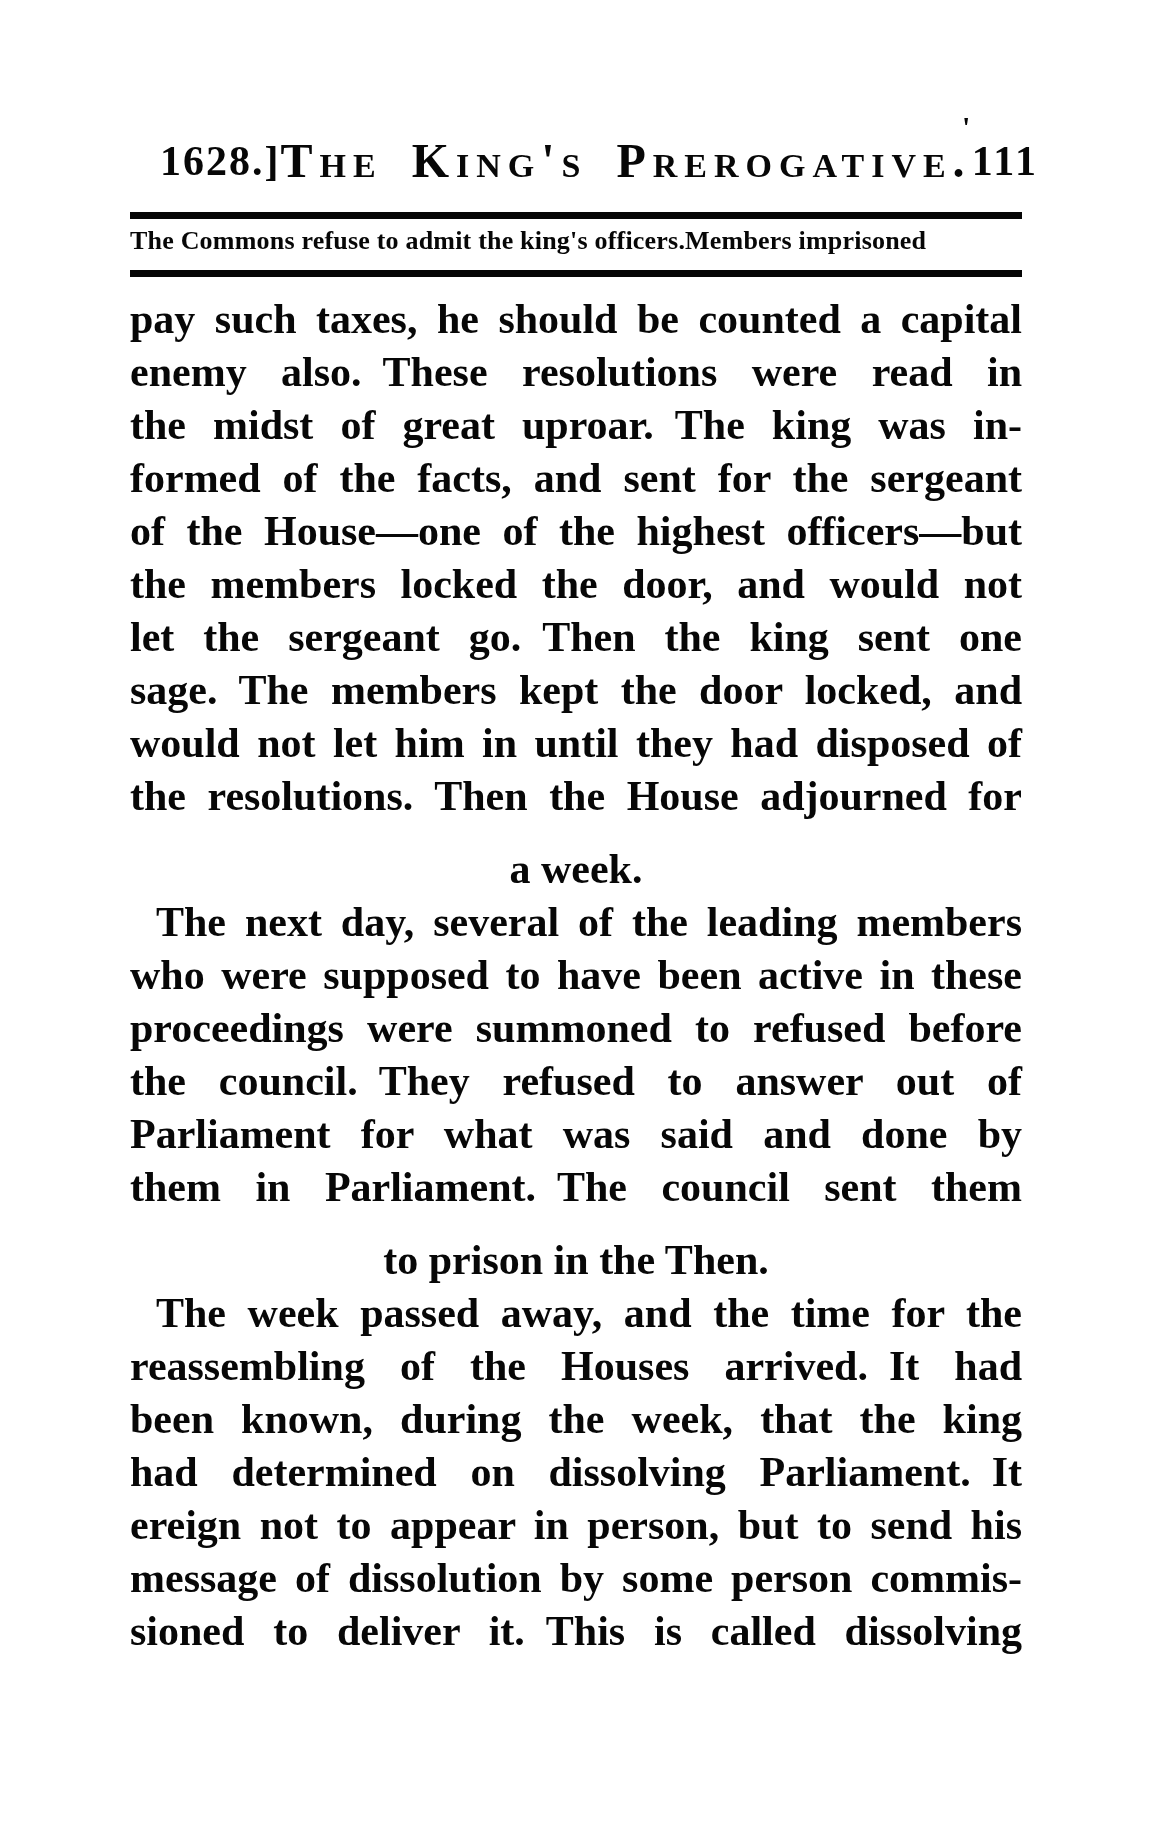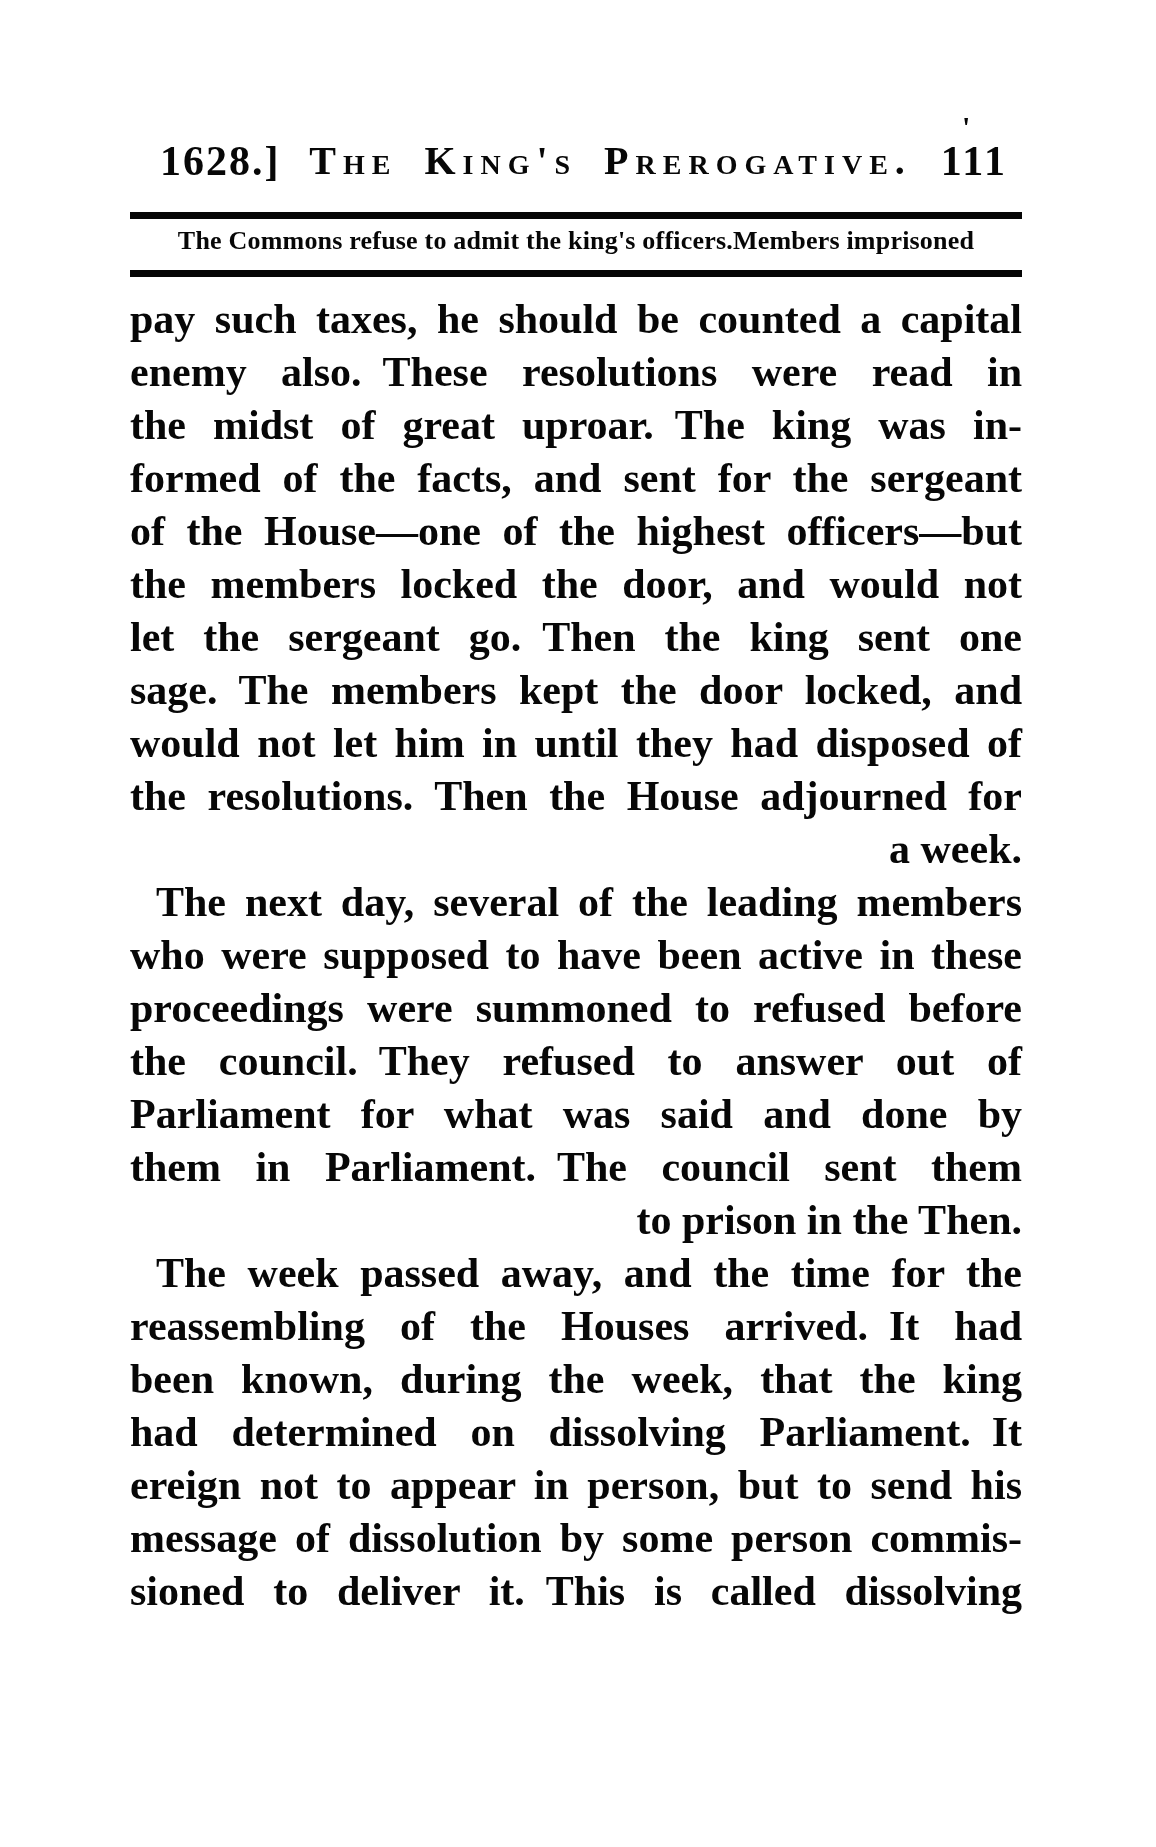--- a/index.html
+++ b/index.html
@@ -28,59 +28,59 @@
     line-height: 50px;
     white-space: nowrap;
   }
   .running-head .year {
     font-size: 42px;
     font-weight: 600;
     padding-left: 30px;
     letter-spacing: 2px;
   }
   .running-head .title {
-    font-size: 40px;
+    font-size: 48px;
     font-weight: 600;
     font-variant: small-caps;
     letter-spacing: 7px;
     word-spacing: 10px;
   }
   .running-head .pagenum {
     font-size: 42px;
     font-weight: 700;
     padding-right: 14px;
     letter-spacing: 3px;
   }
   .rule { background: #050505; }
   .rule-thick { margin-top: 26px; height: 7px; }
   .rule-thin  { margin-top: 14px; height: 7px; }
   
   .summary {
     margin-top: 7px;
     display: flex;
-    justify-content: center;
+    justify-content: flex-start;
     font-size: 26px;
     font-weight: 700;
     line-height: 30px;
     white-space: nowrap;
     letter-spacing: 0.2px;
   }
   
   .body-text {
     margin-top: 16px;
     font-size: 42px;
     font-weight: 700;
     line-height: 53px;
   }
   .line { width: 892px; }
   .line.justified {
     text-align: justify;
     text-align-last: justify;
   }
-  .line.plain { text-align: right; }
+  .line.plain { text-align: center; margin-top: 20px; }
   .line.indent { text-indent: 26px; }
   
   .artifact {
     position: absolute;
     left: 962px;
     top: 110px;
     font-size: 30px;
     font-weight: 700;
     color: #050505;
   }

